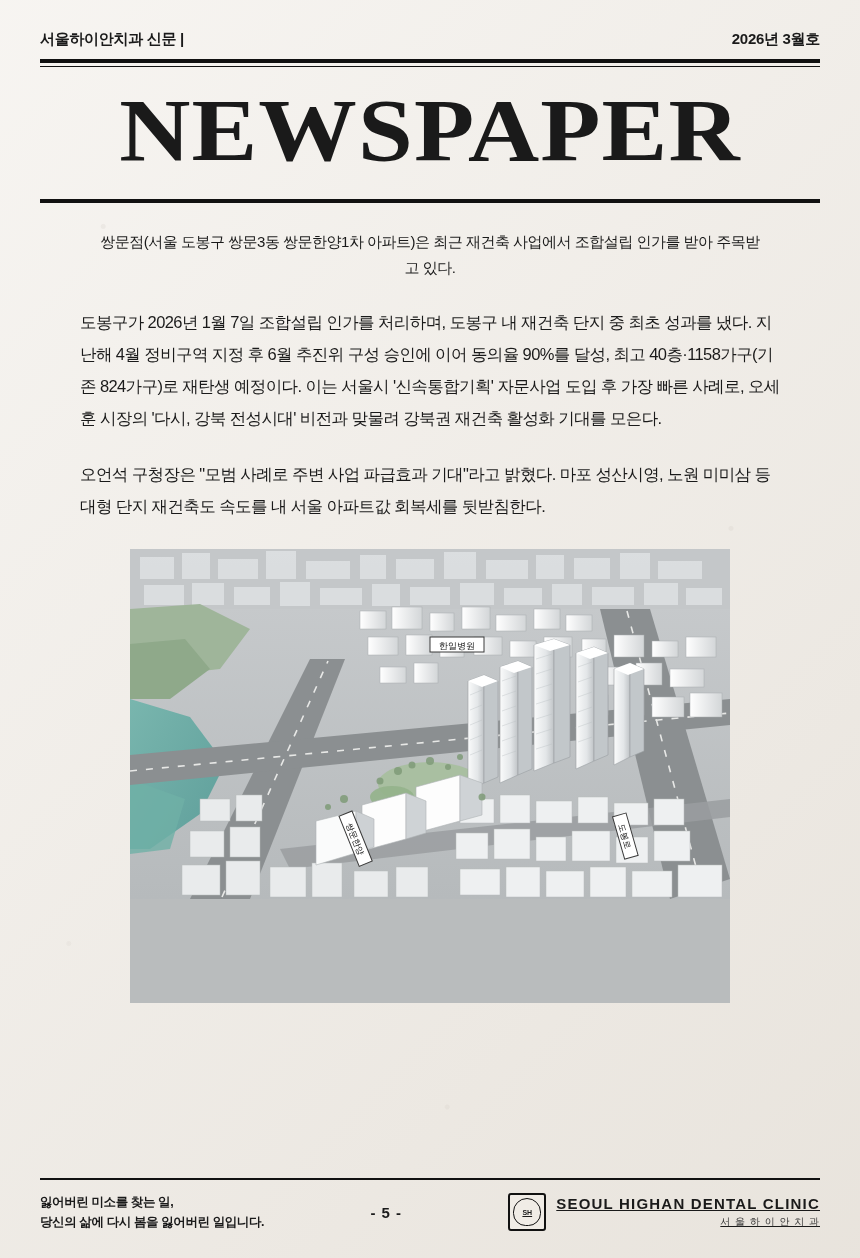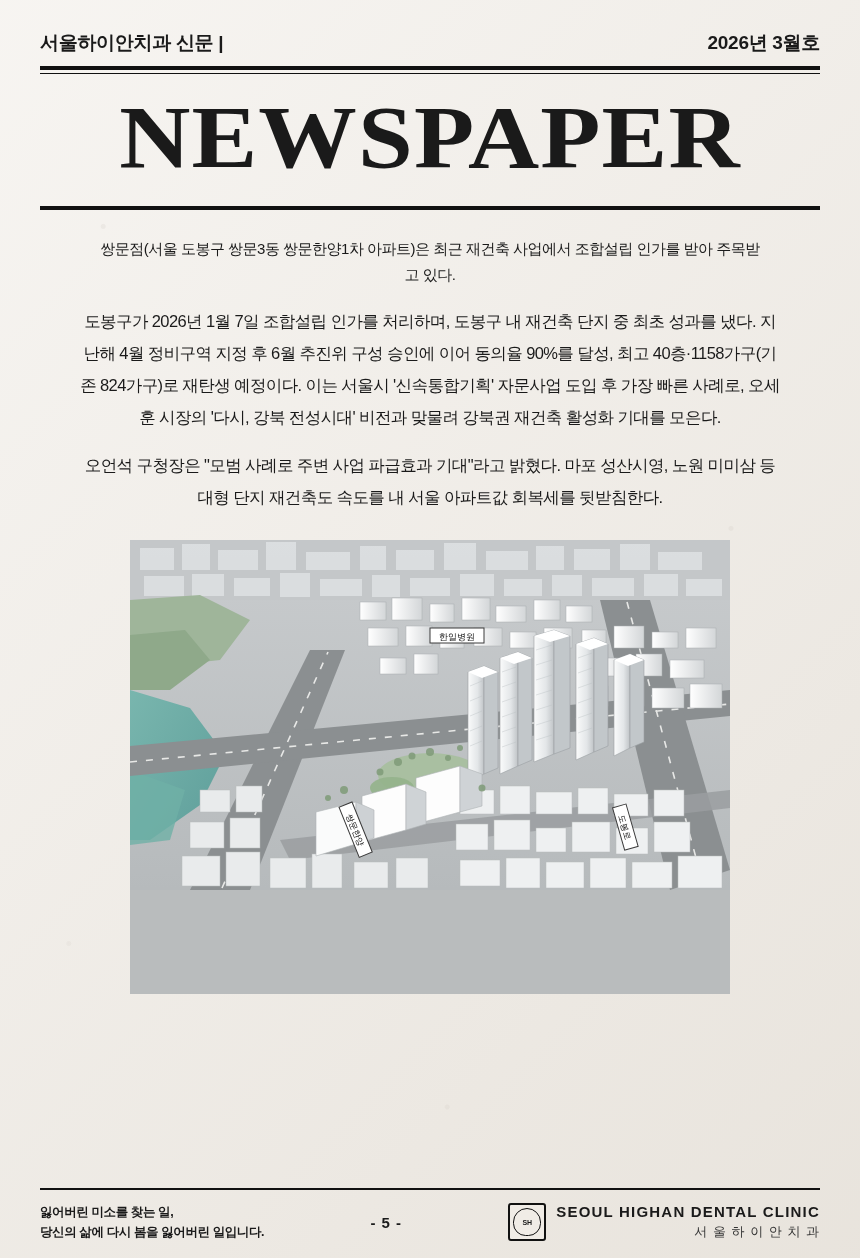--- a/index.html
+++ b/index.html
@@ -35,21 +35,21 @@
     box-sizing: border-box;
     height: 100%;
   }
 
   
   .masthead-top {
     display: flex;
     justify-content: space-between;
     align-items: flex-end;
     padding-top: 30px;
-    font-size: 19px;
+    font-size: 15px;
     font-weight: bold;
     letter-spacing: -0.3px;
   }
   .rule-thick {
     border-top: 4px solid #111;
     margin-top: 10px;
   }
   .rule-thin {
     border-top: 1.5px solid #111;
     margin-top: 3px;
@@ -82,24 +82,24 @@
 
   
   .lead {
     text-align: center;
     font-size: 15px;
     line-height: 1.75;
     margin: 26px 55px 0;
     letter-spacing: -0.5px;
   }
   .para {
-    text-align: center;
+    text-align: left;
     font-size: 16.5px;
     line-height: 1.95;
-    margin: 16px 40px 0;
+    margin: 24px 40px 0;
     letter-spacing: -0.6px;
   }
 
   
   .figure-wrap {
     margin: 26px auto 0;
     width: 600px;
     height: 454px;
     position: relative;
     overflow: hidden;
@@ -108,21 +108,21 @@
   .aerial {
     position: absolute;
     inset: 0;
   }
 
   
   .footer {
     position: absolute;
     left: 40px;
     right: 40px;
-    bottom: 16px;
+    bottom: 26px;
     margin-top: 24px;
   }
   .footer-rule {
     border-top: 2.5px solid #111;
     margin-bottom: 12px;
   }
   .footer-inner {
     display: flex;
     align-items: center;
     justify-content: space-between;
@@ -135,20 +135,21 @@
   }
   .page-num {
     font-size: 15px;
     font-weight: bold;
     letter-spacing: 1px;
   }
   .brand {
     display: flex;
     align-items: center;
     gap: 10px;
+    text-decoration: underline;
   }
   .brand-mark {
     width: 34px;
     height: 34px;
     border: 2px solid #111;
     border-radius: 3px;
     display: flex;
     align-items: center;
     justify-content: center;
     font-size: 8px;
@@ -165,21 +166,21 @@
     font-size: 7px;
   }
   .brand-text { text-align: right; }
   .brand-en {
     font-size: 15px;
     font-weight: bold;
     letter-spacing: 1.2px;
     font-family: "Liberation Sans", sans-serif;
   }
   .brand-ko {
-    font-size: 13px;
+    font-size: 10px;
     letter-spacing: 1px;
     margin-top: 3px;
     color: #333;
   }
 </style>
 </head>
 <body>
 
 <div class="paper-texture"></div>
 

